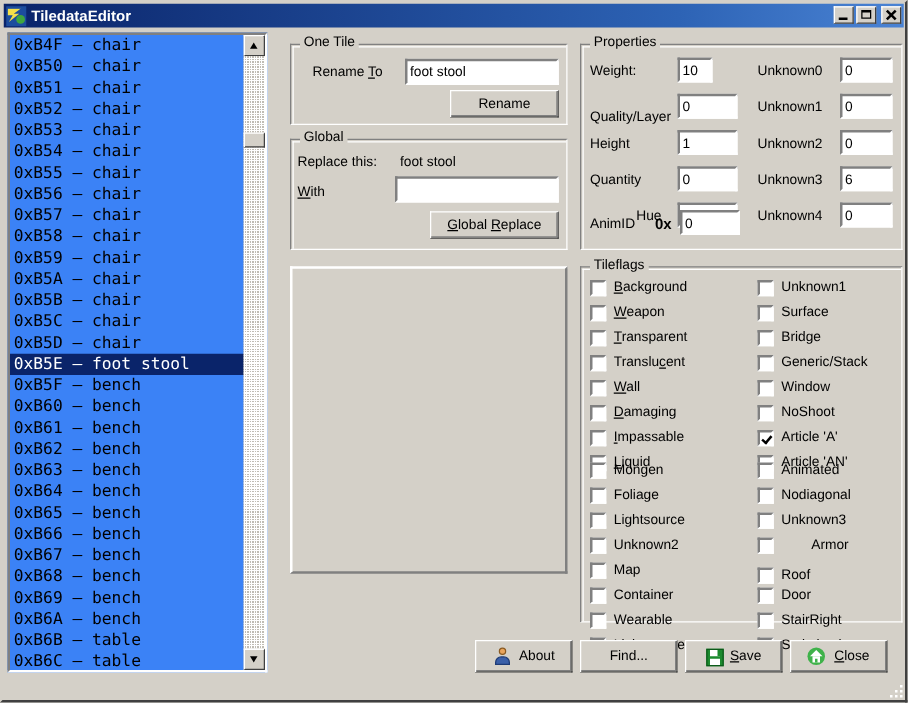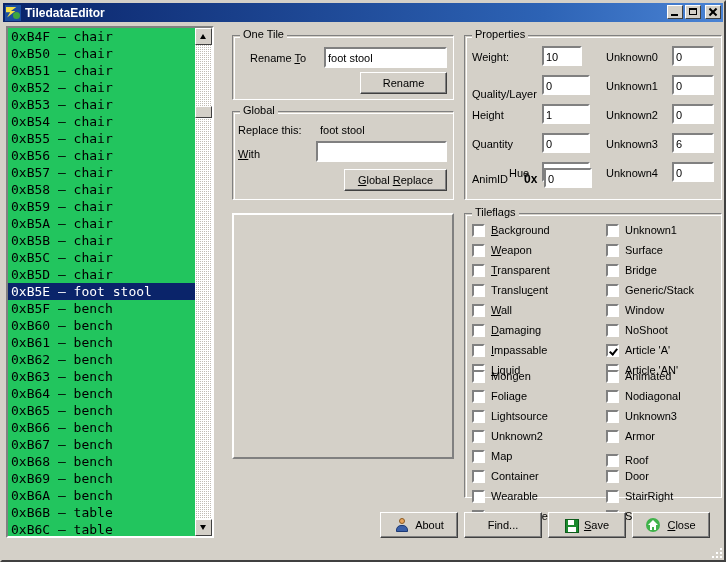--- a/index.html
+++ b/index.html
@@ -95,21 +95,21 @@
     width: 10px; height: 2px; background: #000;
   }
   .tbtn .cl { transform: rotate(45deg); }
   .tbtn .cl2 { transform: rotate(-45deg); }
 
   
   #listbox {
     position: absolute;
     left: 4px; top: 24px;
     width: 208px; height: 512px;
-    background: #22c55e;
+    background: #3b82f6;
     box-sizing: border-box;
     border-left: 2px solid #808080;
     border-top: 2px solid #808080;
     border-right: 2px solid #ffffff;
     border-bottom: 2px solid #ffffff;
     overflow: hidden;
   }
   #list-inner {
     position: absolute;
     left: 0; top: 0;
@@ -461,21 +461,21 @@
     </div>
   </div>
 
   <div id="preview"></div>
 
   <div class="group" style="left:462px; top:26px; width:258px; height:172px;">
     <div class="gbox"></div>
     <div class="glabel">Properties</div>
     <div id="prop-left">
         <div class="lbl" style="left: 8px; top: 23px;">Weight:</div>
-        <div class="tfield" style="left: 78px; top: 18px; width: 40px; height: 20px;">10</div>
+        <div class="tfield" style="left: 78px; top: 18px; width: 28px; height: 20px;">10</div>
         <div class="lbl" style="left: 8px; top: 60px;">Quality/Layer</div>
         <div class="tfield" style="left: 78px; top: 47px; width: 48px; height: 20px;">0</div>
         <div class="lbl" style="left: 8px; top: 81px;">Height</div>
         <div class="tfield" style="left: 78px; top: 76px; width: 48px; height: 20px;">1</div>
         <div class="lbl" style="left: 8px; top: 110px;">Quantity</div>
         <div class="tfield" style="left: 78px; top: 105px; width: 48px; height: 20px;">0</div>
         <div class="lbl" style="left: 8px; top: 139px; padding-left: 37px;">Hue</div>
         <div class="tfield" style="left: 78px; top: 134px; width: 48px; height: 20px;">0</div>
       </div>
     <div id="prop-right">
@@ -607,21 +607,21 @@
           <span>Animated</span>
         </div>
         <div class="cb" style="left: 142px; top: 184px;">
           <span class="box"></span>
           <span>Nodiagonal</span>
         </div>
         <div class="cb" style="left: 142px; top: 204px;">
           <span class="box"></span>
           <span>Unknown3</span>
         </div>
-        <div class="cb" style="left: 142px; top: 224px;">
+        <div class="cb" style="left: 142px; top: 224px; gap: 24px;">
           <span class="box"></span>
           <span>Armor</span>
         </div>
         <div class="cb" style="left: 142px; top: 248px;">
           <span class="box"></span>
           <span>Roof</span>
         </div>
         <div class="cb" style="left: 142px; top: 264px;">
           <span class="box"></span>
           <span>Door</span>

